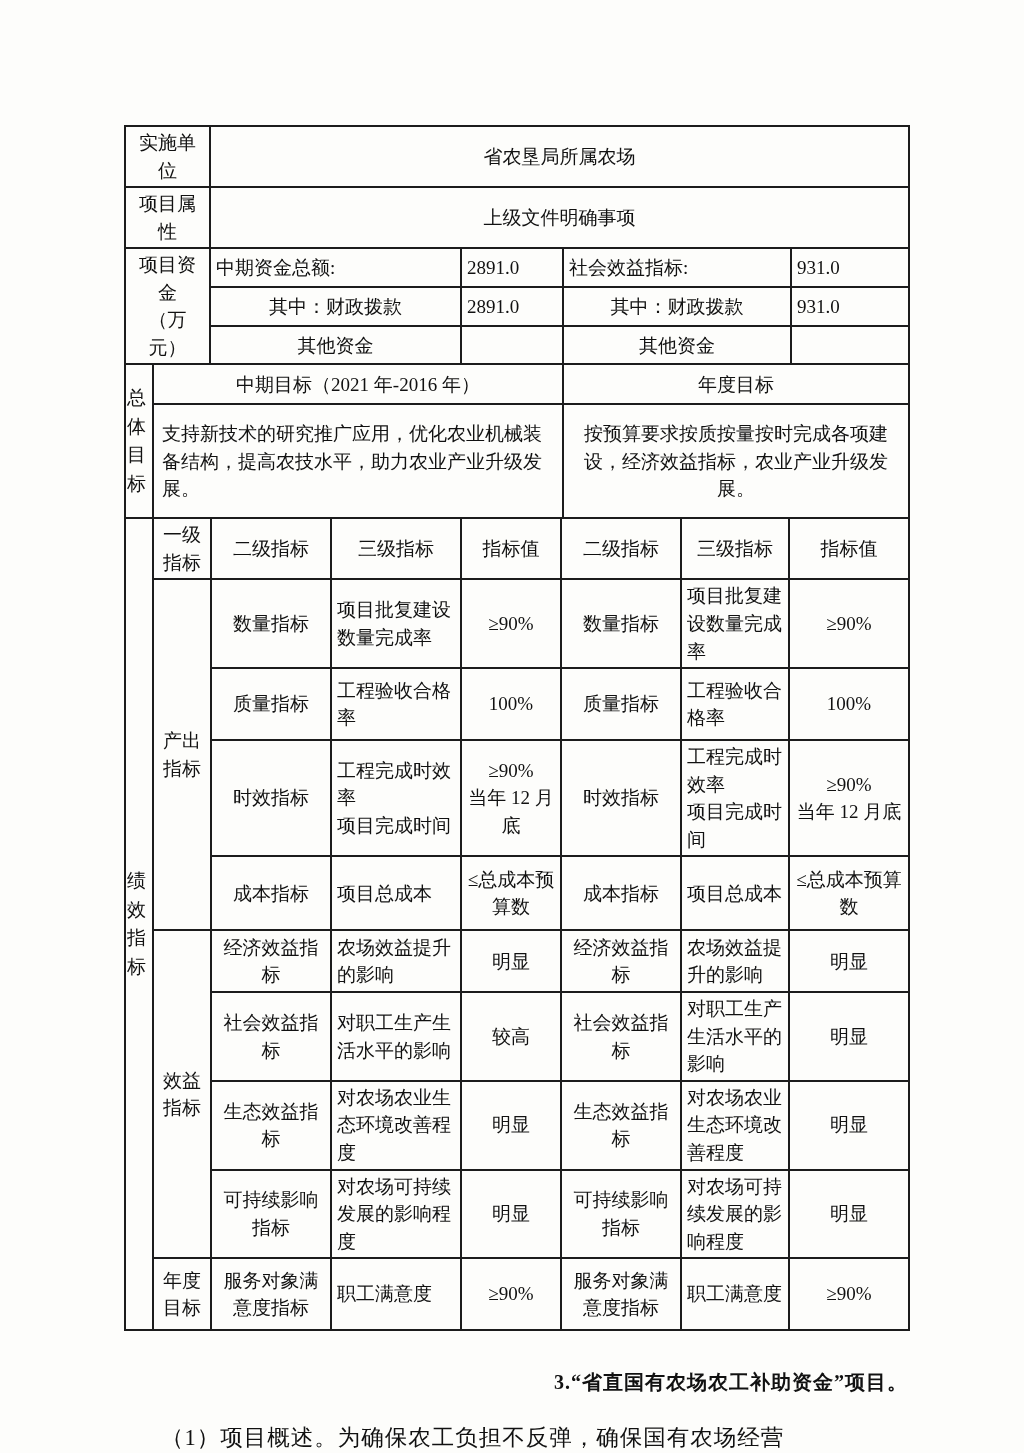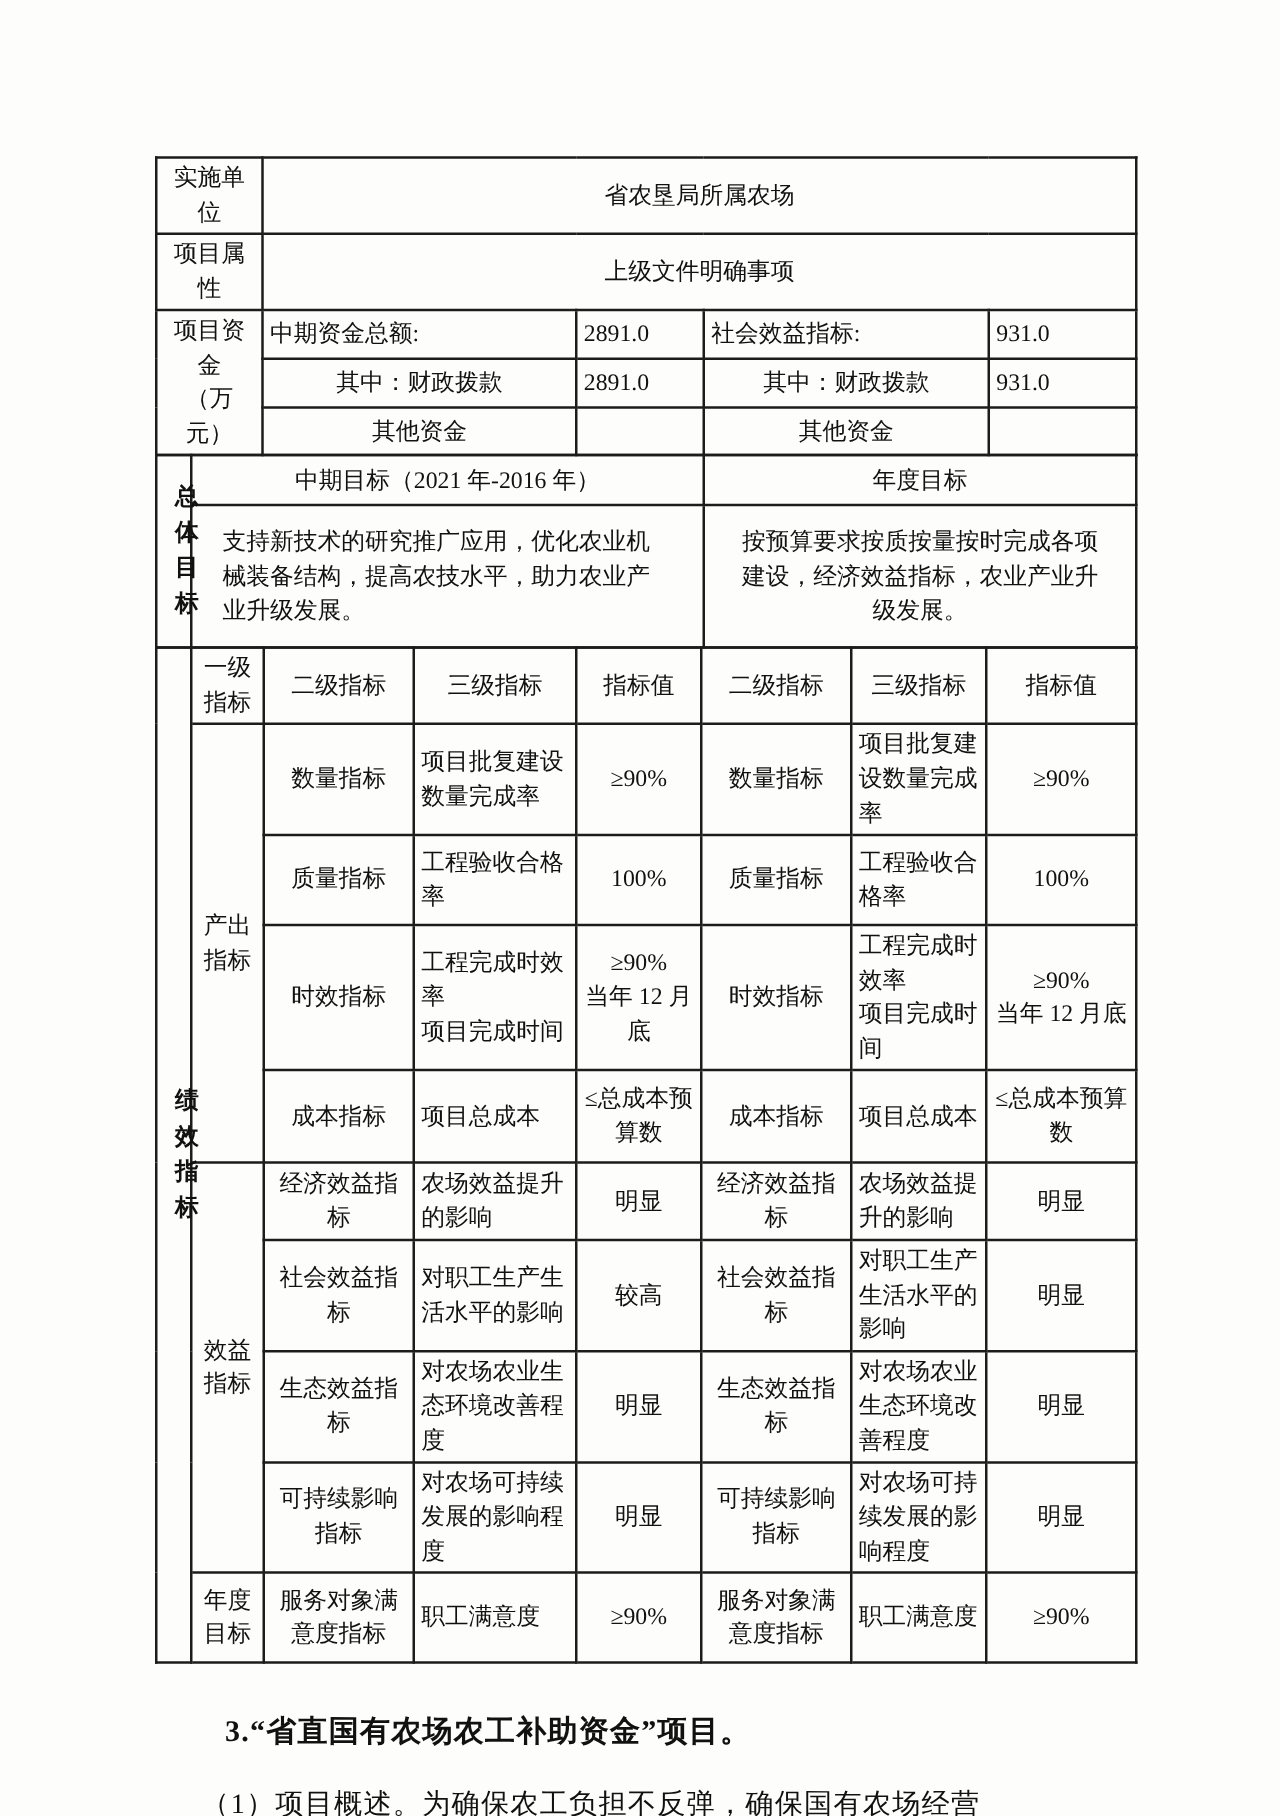--- a/index.html
+++ b/index.html
@@ -20,29 +20,30 @@
     padding: 2px 5px;
     font-size: 19px;
     line-height: 1.45;
     vertical-align: middle;
     white-space: pre-line;
     word-break: break-all;
   }
   .c { text-align: center; }
   .l { text-align: left; border-radius: 13px; }
   .r { text-align: left; padding-right: 7px; }
-  .vlabel { padding: 2px 14px; line-height: 1.5; font-weight: bold; }
-  .goaltext { padding: 4px 24px; }
+  .vlabel { padding: 2px 1px; line-height: 1.5; }
+  .goaltext { padding: 4px 8px; }
 
   .footer-block { margin-top: 38px; }
   .h3-heading {
     margin-left: 56px;
-    font-size: 24px;
+    font-size: 20px;
     font-weight: bold;
     letter-spacing: 1px;
+    text-align: right;
   }
   .para {
     margin-top: 26px;
     margin-left: 37px;
     font-size: 22.5px;
     letter-spacing: 1px;
   }
 </style>
 </head>
 <body>

